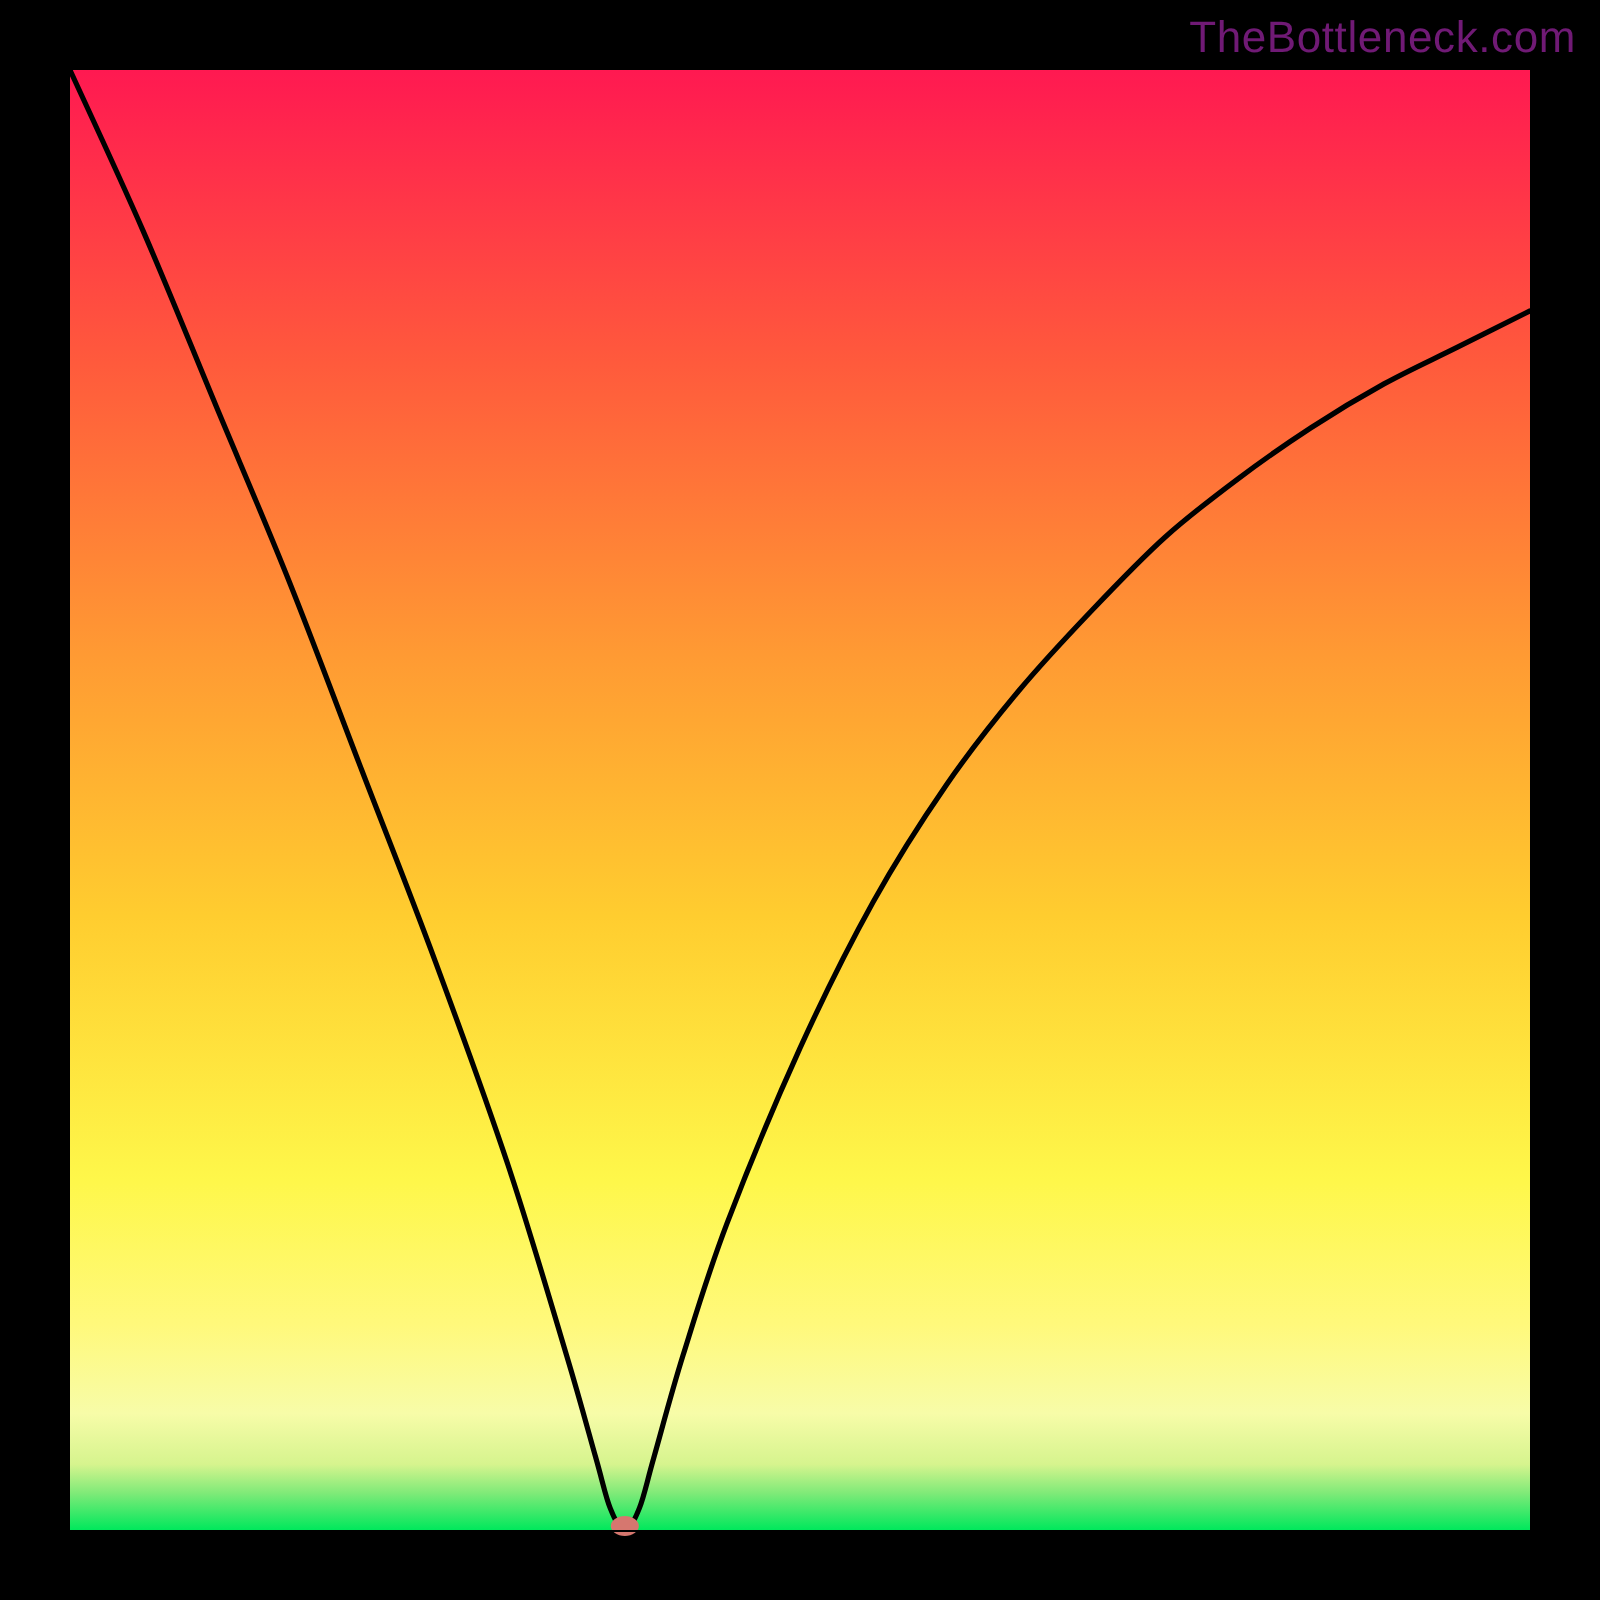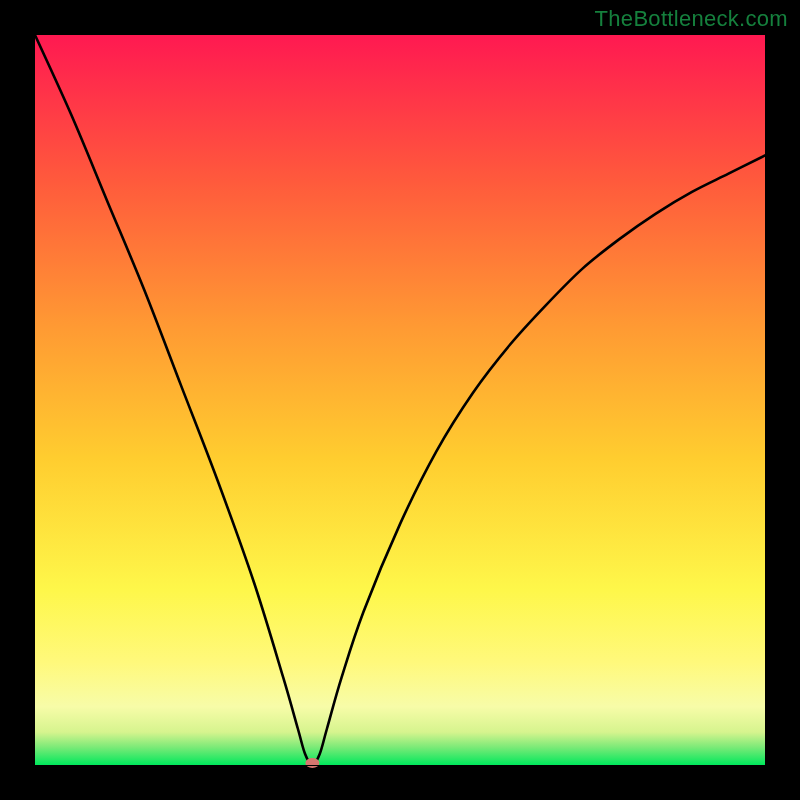--- a/index.html
+++ b/index.html
@@ -11,21 +11,21 @@
     width: 800px;
     height: 800px;
     background: #fff;
     font-family: Arial, Helvetica, sans-serif;
     position: relative;
   }
   .watermark {
     position: absolute;
     top: 6px;
     right: 12px;
-    color: #15803d;
+    color: #701a75;
     font-size: 22px;
     font-weight: 500;
     letter-spacing: 0.3px;
     z-index: 10;
   }
   .chart-wrap {
     position: absolute;
     left: 0;
     top: 0;
     width: 800px;

